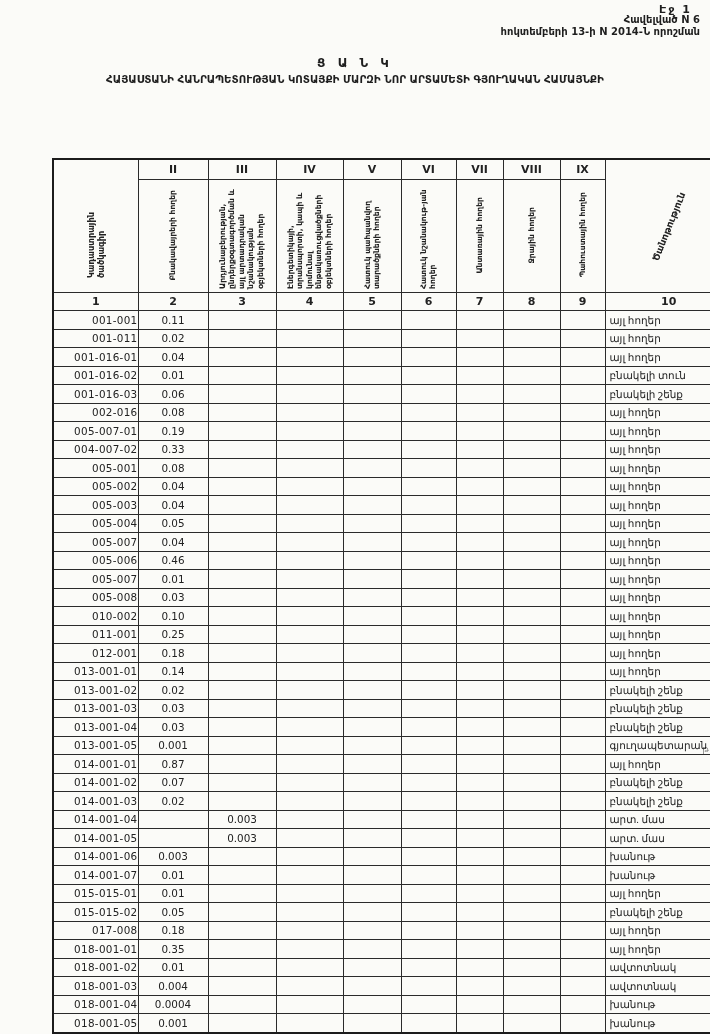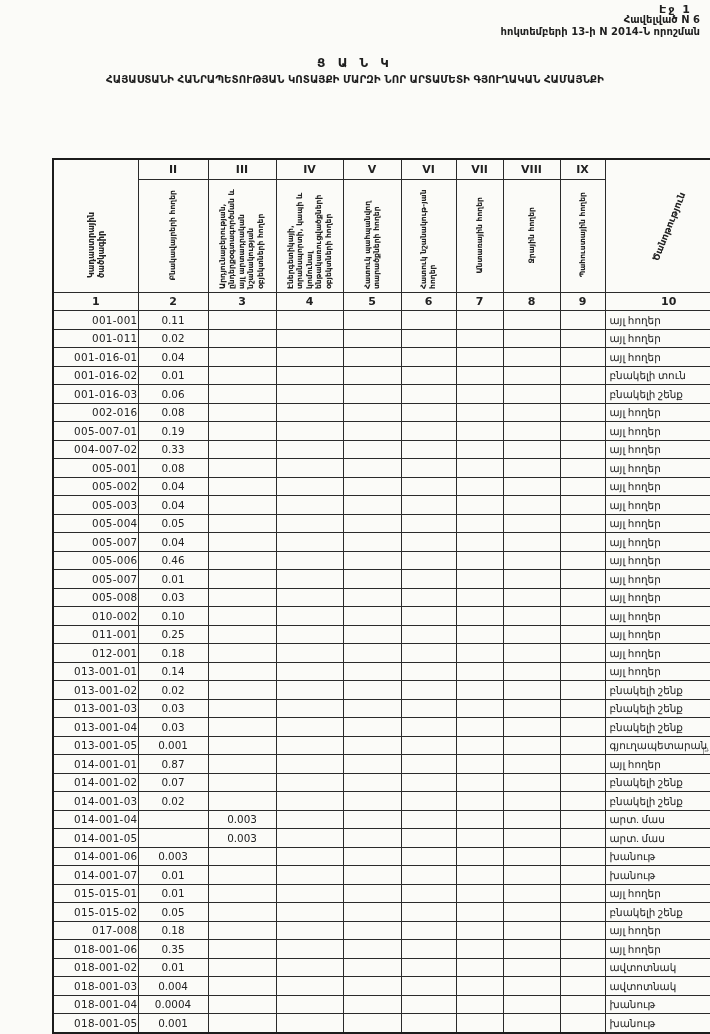--- a/index.html
+++ b/index.html
@@ -507,21 +507,21 @@
         <td class="c-num"></td>
         <td class="c-num"></td>
         <td class="c-num"></td>
         <td class="c-num"></td>
         <td class="c-num"></td>
         <td class="c-num"></td>
         <td class="c-num"></td>
         <td class="c-note">այլ հողեր</td>
       </tr>
       <tr>
-        <td class="c-code">018-001-06</td>
+        <td class="c-code">018-001-01</td>
         <td class="c-num">0.35</td>
         <td class="c-num"></td>
         <td class="c-num"></td>
         <td class="c-num"></td>
         <td class="c-num"></td>
         <td class="c-num"></td>
         <td class="c-num"></td>
         <td class="c-num"></td>
         <td class="c-note">այլ հողեր</td>
       </tr>

